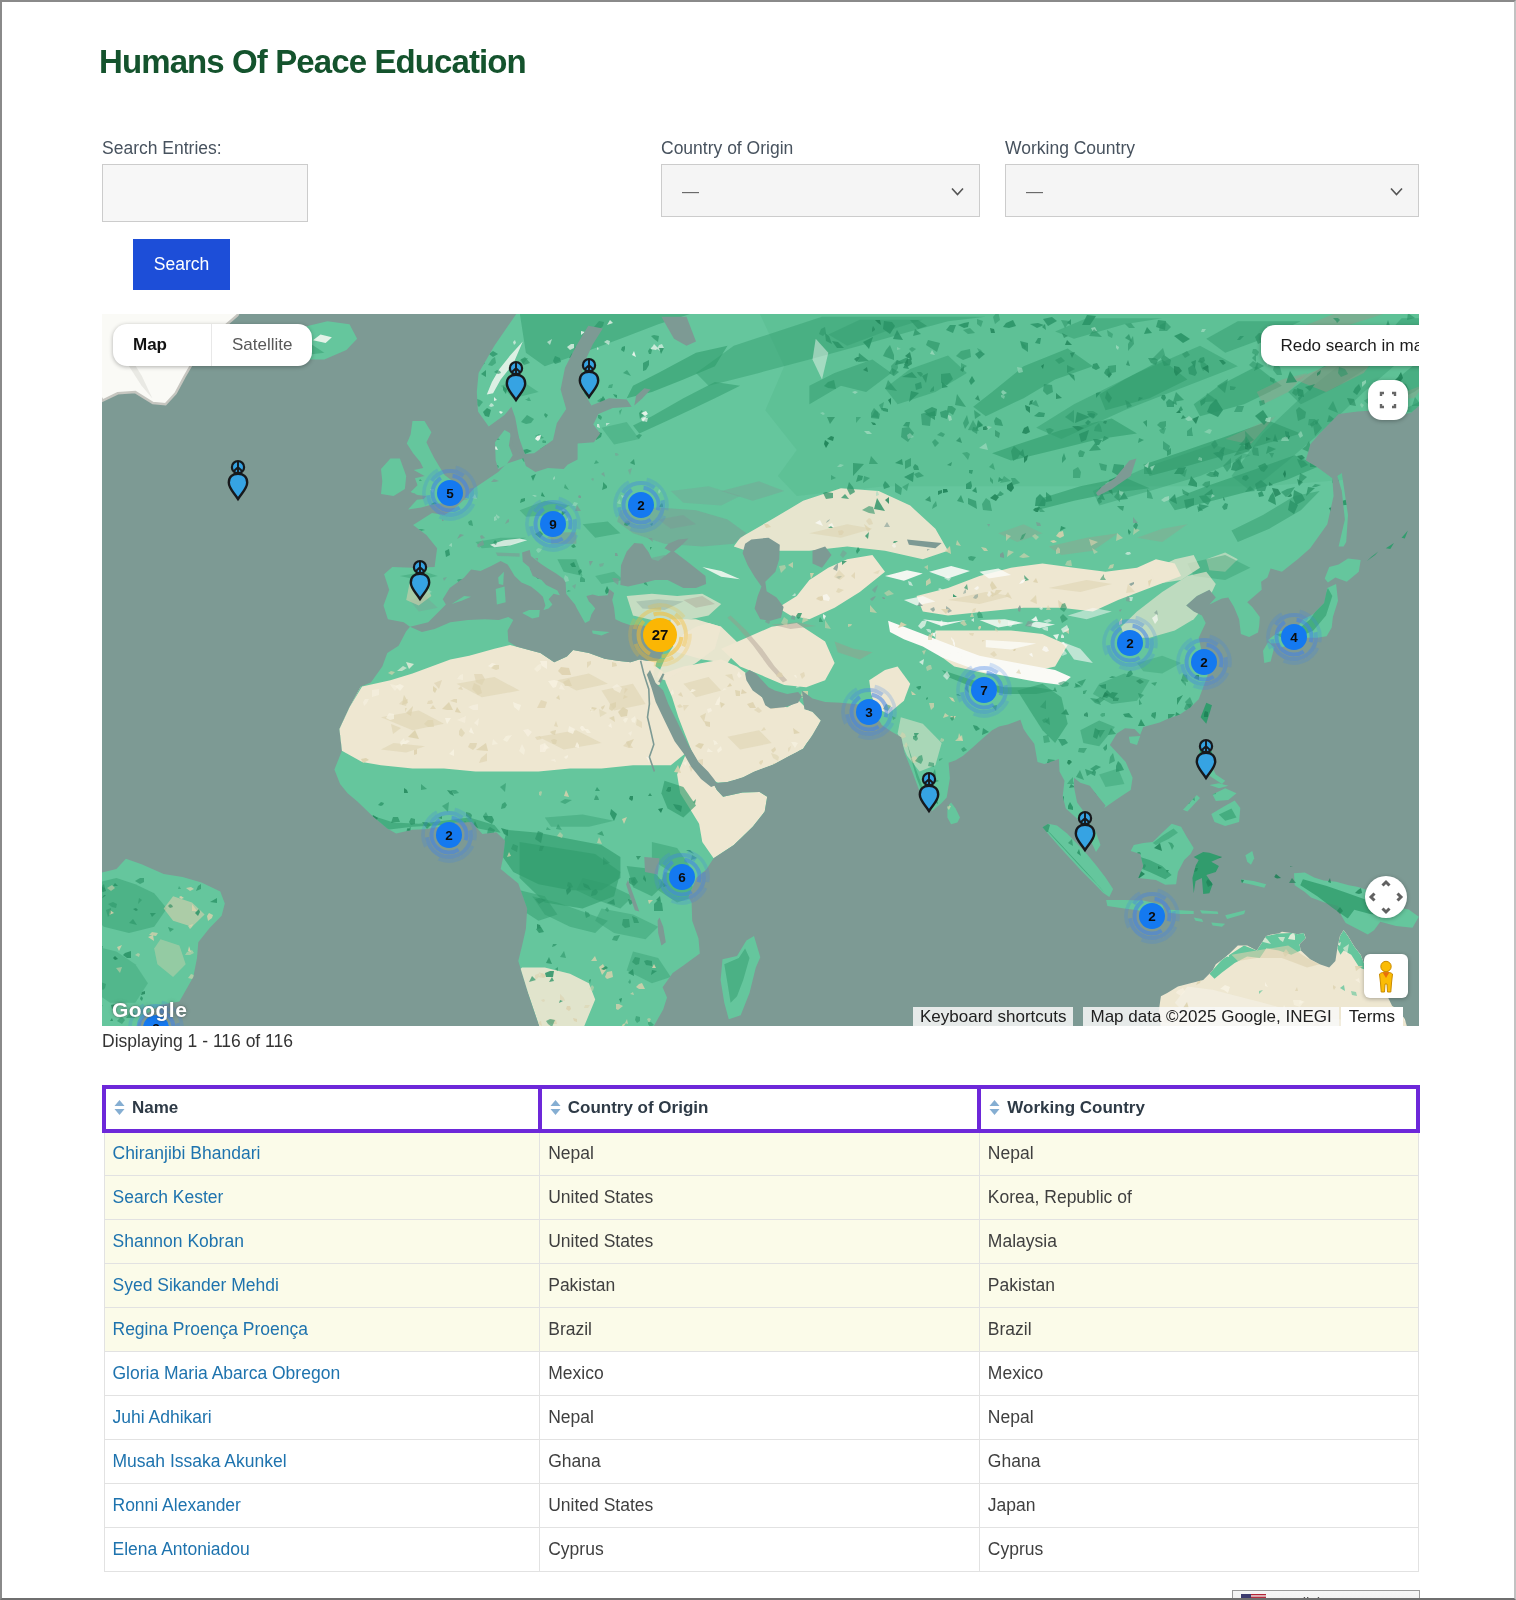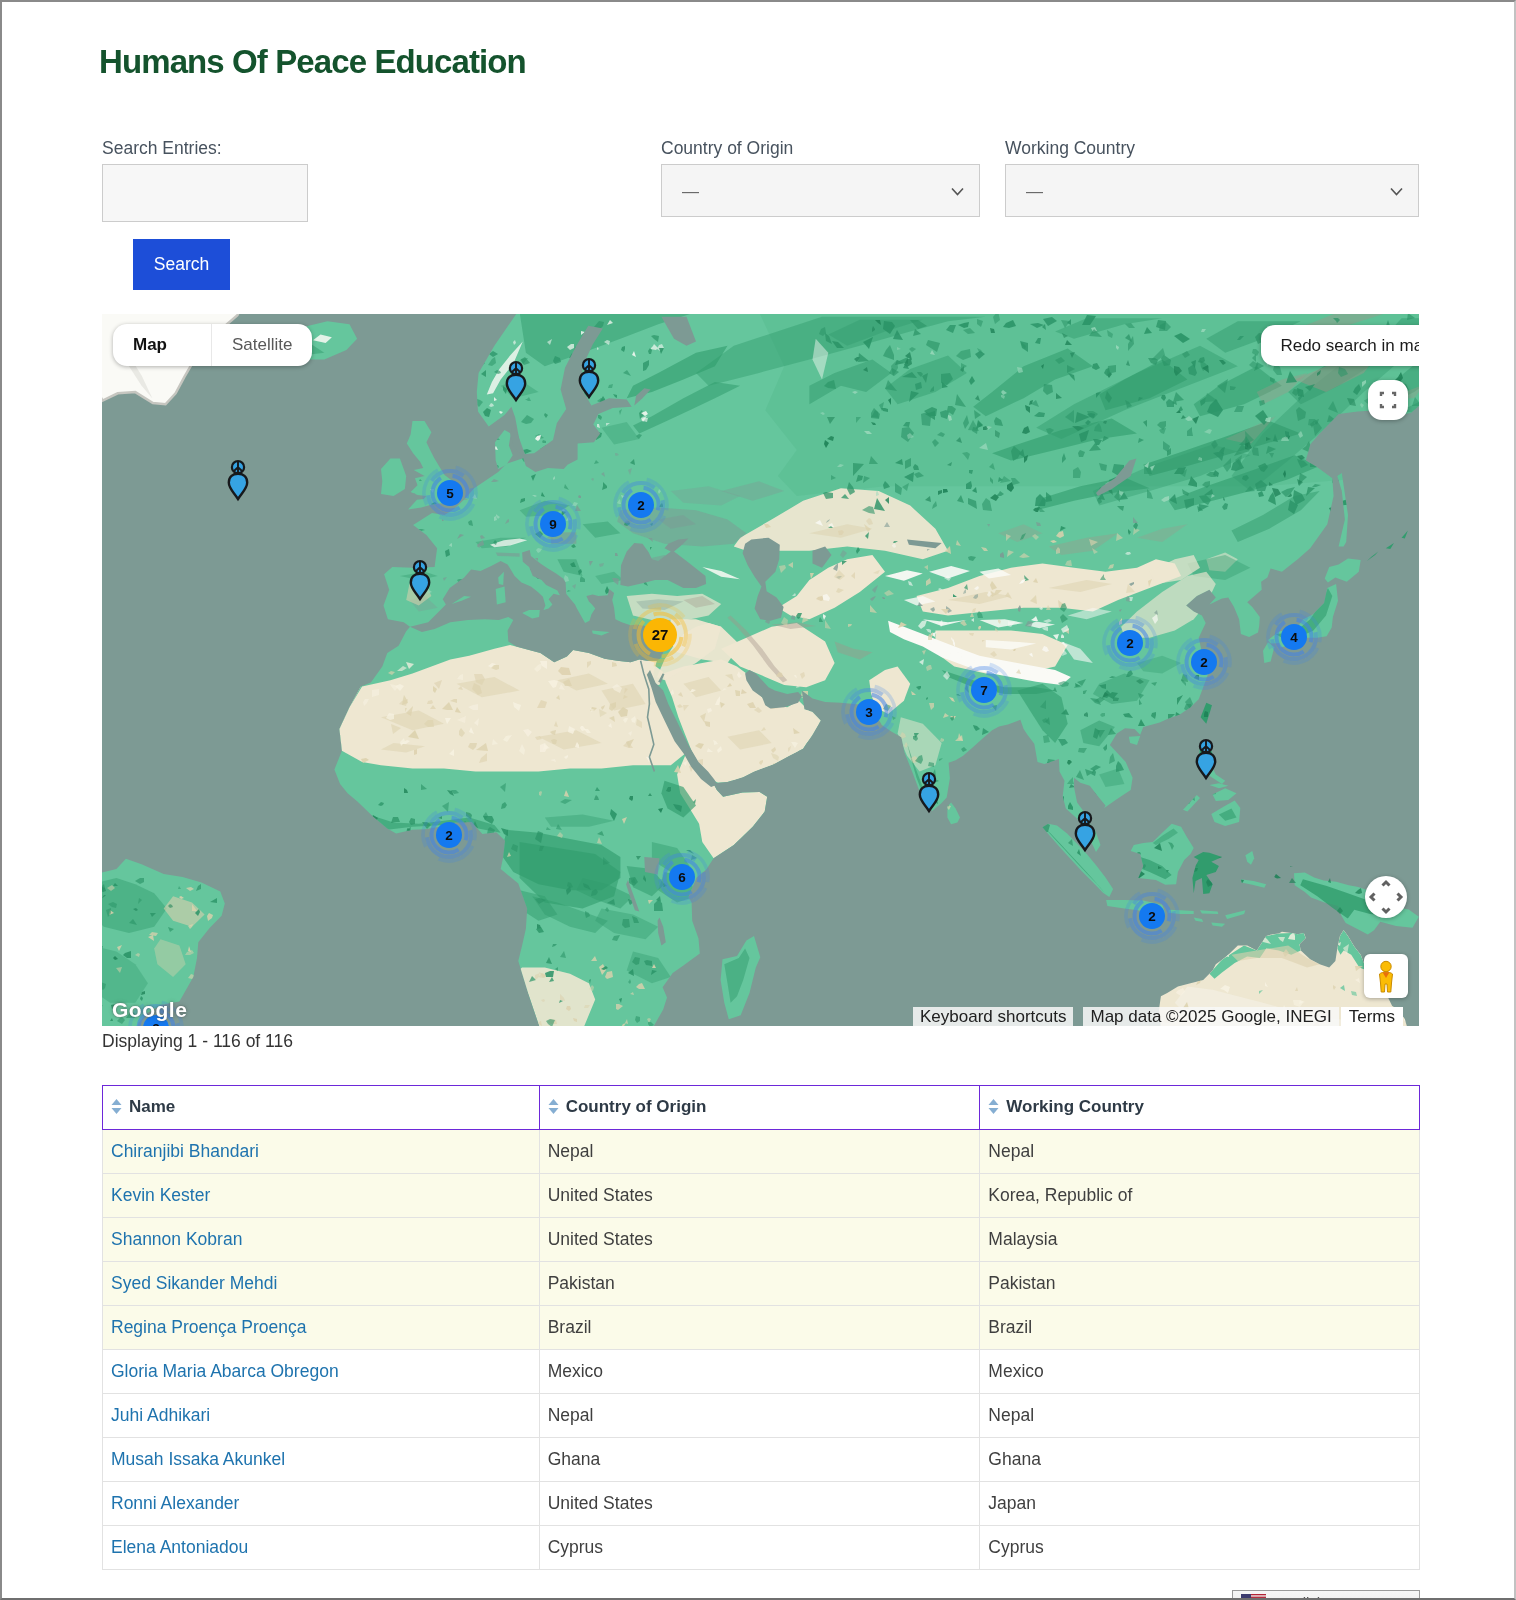--- a/index.html
+++ b/index.html
@@ -27,21 +27,21 @@
 .pegman { left:1262px; top:640px; width:44px; height:44px; border-radius:6px; }
 .glogo { position:absolute; left:10px; top:684px; color:#fff; font-size:21px; font-weight:bold; letter-spacing:0.5px;
   text-shadow:0 0 2px rgba(68,68,68,.6), 0 0 4px rgba(68,68,68,.35); }
 .attrib { position:absolute; right:16px; bottom:0; height:19px; font-size:17px; color:#202020; display:flex; align-items:center; }
 .attrib .a1 { background:rgba(248,248,248,.85); padding:0 7px; height:19px; line-height:19px; }
 .attrib .a2 { background:rgba(248,248,248,.85); padding:0 7px; height:19px; line-height:19px; margin-left:10px; }
 .attrib .a3 { background:#fff; padding:0 8px; height:19px; line-height:19px; margin-left:2px; }
 .disp { position:absolute; left:100px; top:1029px; font-size:17.5px; color:#333; }
 table { position:absolute; left:100px; top:1083px; width:1318px; border-collapse:collapse; font-size:17.5px; }
 th, td { border:1px solid #e2e2e2; height:44px; padding:0 8px; text-align:left; font-weight:normal; vertical-align:middle; }
-thead th { border:1px solid #6d28d9; color:#2e3a46; font-weight:bold; font-size:17px; }
+thead th { border:4px solid #6d28d9; color:#2e3a46; font-weight:bold; font-size:17px; }
 td { color:#3f3f3f; }
 tr.y td { background:#fbfbe9; }
 td.n a { color:#1e73ae; text-decoration:none; }
 .sort { display:inline-block; vertical-align:-2px; margin-right:7px; }
 .lang { position:absolute; left:1230px; top:1588px; width:188px; height:34px; border:1px solid #9a9a9a;
   background:linear-gradient(#f6f6f6,#e4e4e4); display:flex; align-items:flex-start; padding:3px 0 0 8px; }
 .lang span { font-size:15px; color:#555; margin-left:10px; }
 </style></head>
 <body>
 <div class="frame">
@@ -1883,21 +1883,21 @@
               </svg></span>Working Country</th>
 </tr>
       </thead>
 <tbody>
 <tr class="y">
           <td class="n"><a href="#">Chiranjibi Bhandari</a></td>
           <td>Nepal</td>
           <td>Nepal</td>
         </tr>
 <tr class="y">
-          <td class="n"><a href="#">Kevin Kester</a></td>
+          <td class="n"><a href="#">Search Kester</a></td>
           <td>United States</td>
           <td>Korea, Republic of</td>
         </tr>
 <tr class="y">
           <td class="n"><a href="#">Shannon Kobran</a></td>
           <td>United States</td>
           <td>Malaysia</td>
         </tr>
 <tr class="y">
           <td class="n"><a href="#">Syed Sikander Mehdi</a></td>

